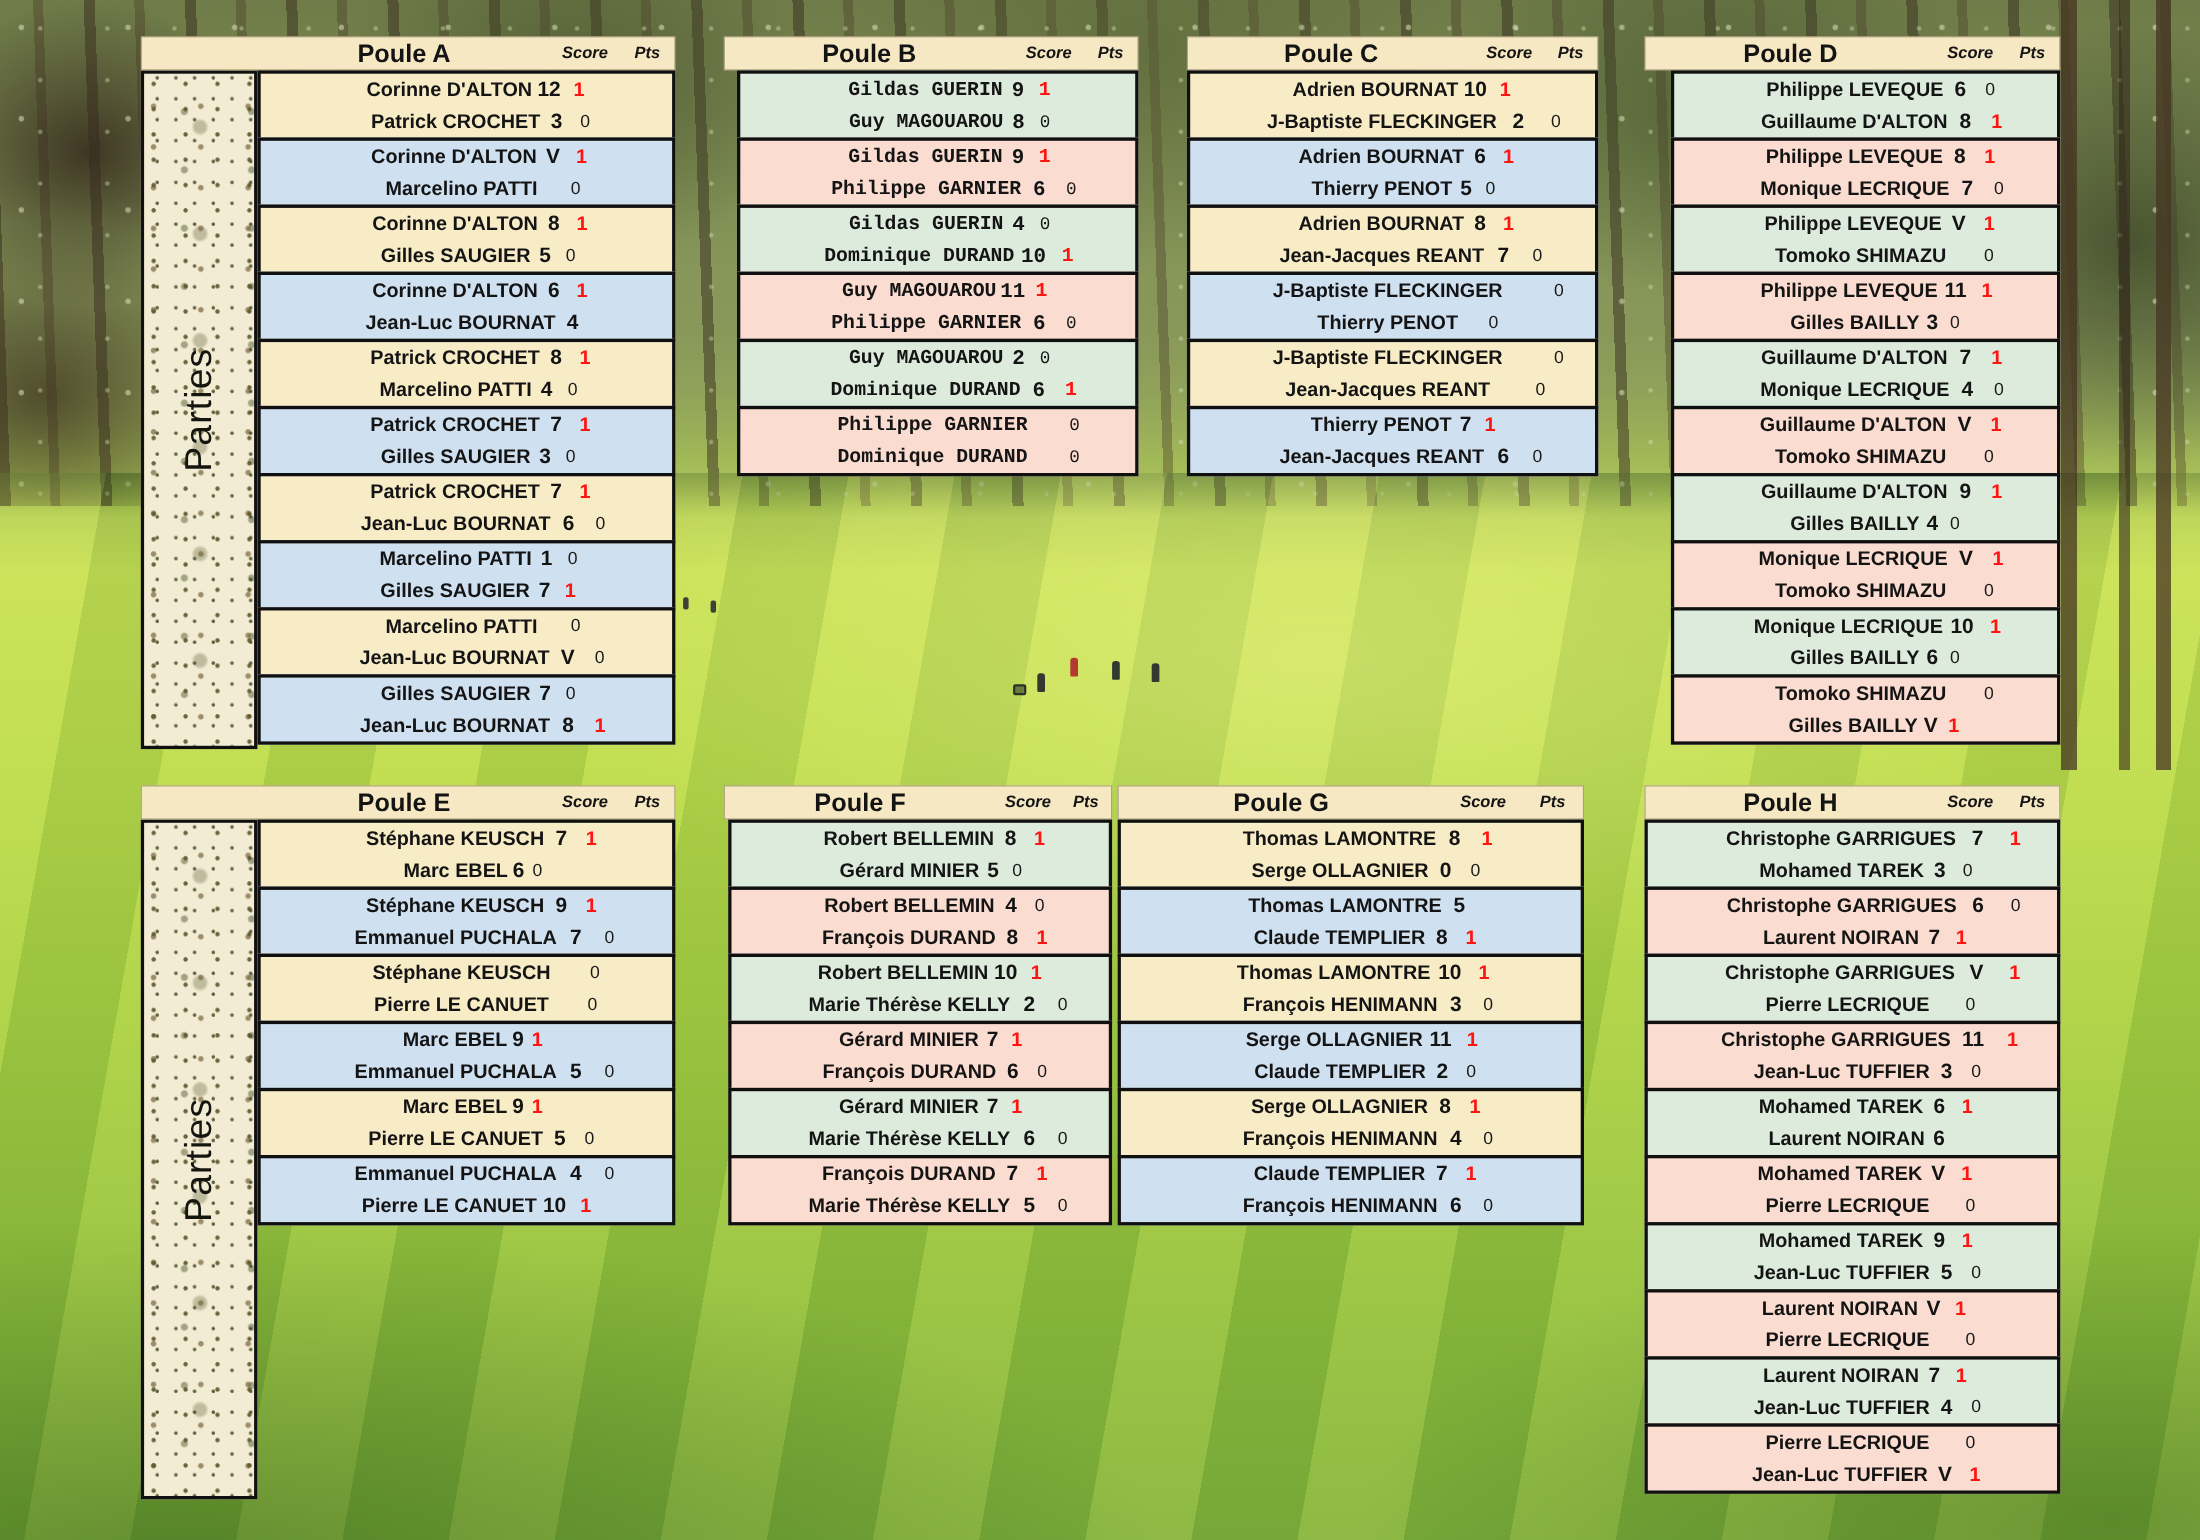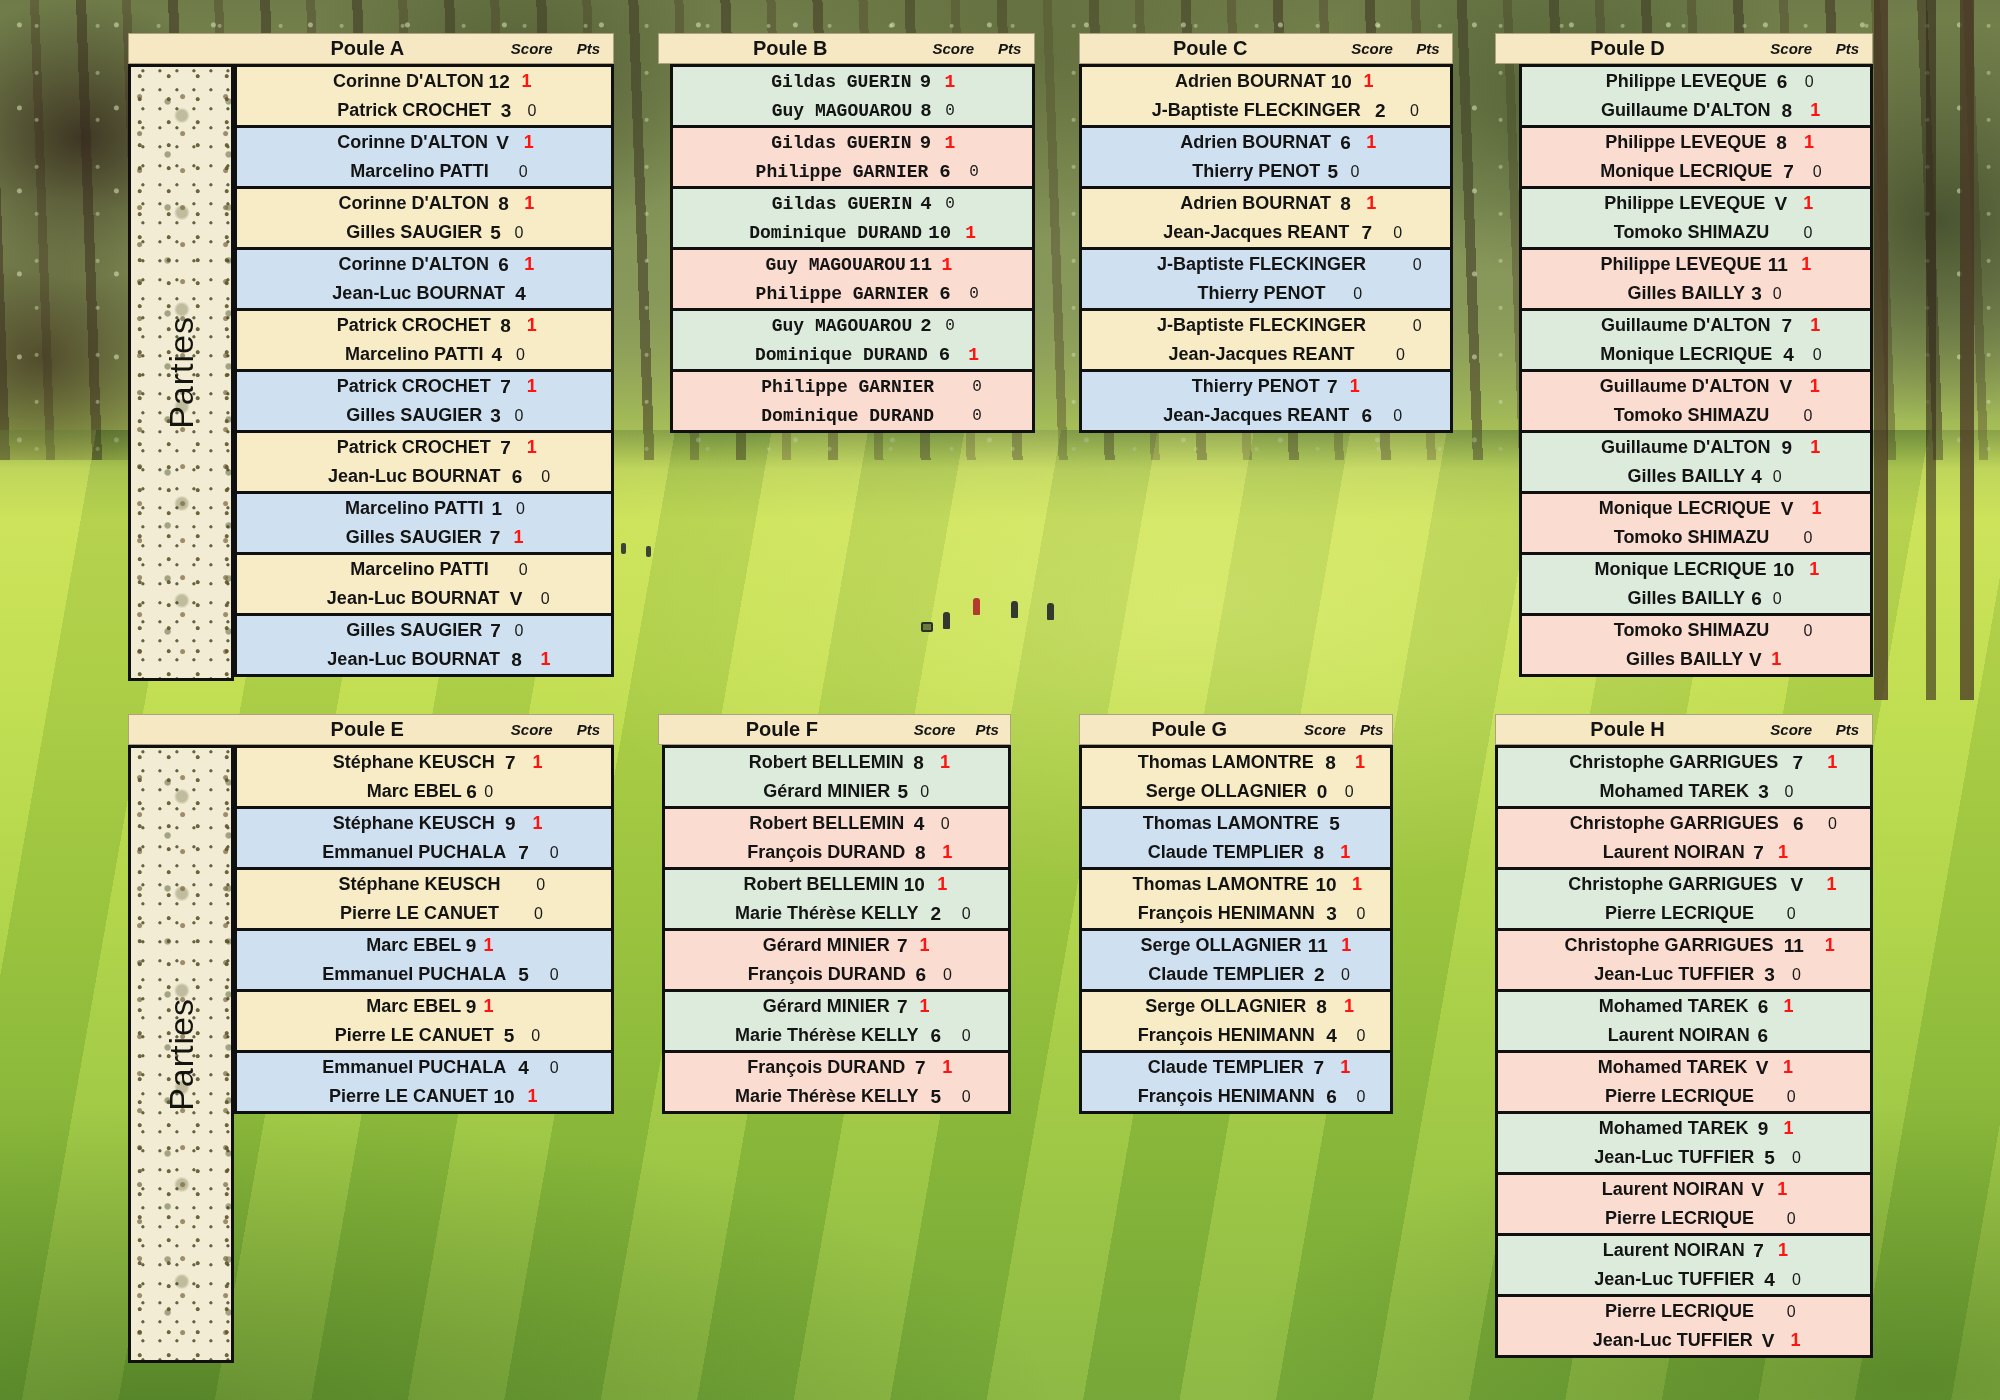--- a/index.html
+++ b/index.html
@@ -49,21 +49,21 @@
       radial-gradient(circle at 60% 65%,rgba(80,90,50,.5) 0 2.6px,transparent 3.8px),
       radial-gradient(circle at 45% 50%,rgba(96,96,56,.35) 0 5px,transparent 8px);
     background-size:29px 23px,17px 19px,43px 37px,61px 53px,113px 97px;}
   #strip-top{left:128px;top:64px;height:617px;}
   #strip-bottom{left:128px;top:745px;height:618px;}
   .vlabel{writing-mode:vertical-rl;transform:rotate(180deg);font-size:34px;color:#15150f;letter-spacing:1px;}
   
   .pool{position:absolute;}
   .phead{background:#f6e8c2;height:31px;border:1px solid rgba(40,30,10,.35);}
   .hrow{display:flex;height:100%;align-items:center;}
-  .hname{flex:0 0 70%;text-align:center;font-weight:bold;font-size:20px;color:#141414;}
+  .hname{flex:0 0 70%;text-align:center;font-weight:bold;font-size:23px;color:#141414;}
   .hscore{flex:0 0 17%;text-align:center;font-weight:bold;font-style:italic;font-size:15px;color:#141414;}
   .hpts{flex:0 0 13%;text-align:center;font-weight:bold;font-style:italic;font-size:15px;color:#141414;}
   .rows{}
   .mblock{border:3px solid #101010;height:64px;display:flex;flex-direction:column;margin-top:-3px;align-items:center;}
   .rows .mblock:first-child{margin-top:0;}
   .mrow{flex:1;display:flex;align-items:center;}
   .pname{flex:0 0 70%;text-align:center;font-weight:bold;font-size:18px;color:#141414;white-space:nowrap;}
   .score{flex:0 0 17%;text-align:center;font-weight:bold;font-size:19px;color:#141414;}
   .pts{flex:0 0 13%;text-align:center;font-size:16px;color:#1a1a1a;}
   .pts.win{color:#fe1410;font-weight:bold;font-size:18px;}
@@ -682,21 +682,21 @@
               <div class="pts win">1</div>
             </div>
             <div class="mrow">
               <div class="pname">Marie Thérèse KELLY</div>
               <div class="score">5</div>
               <div class="pts">0</div>
             </div>
           </div>
         </div>
       </div>
-      <div class="pool" style="left: 1079px; top: 714px; width: 314px;">
+      <div class="pool" style="left: 1016px; top: 714px; width: 424px;">
         <div class="phead">
           <div class="hrow" style="margin-left: 0px;">
             <div class="hname">Poule G</div>
             <div class="hscore">Score</div>
             <div class="hpts">Pts</div>
           </div>
         </div>
         <div class="rows" style="margin-left: 0px;">
           <div class="mblock" style="background: rgb(248, 236, 198);">
             <div class="mrow">

